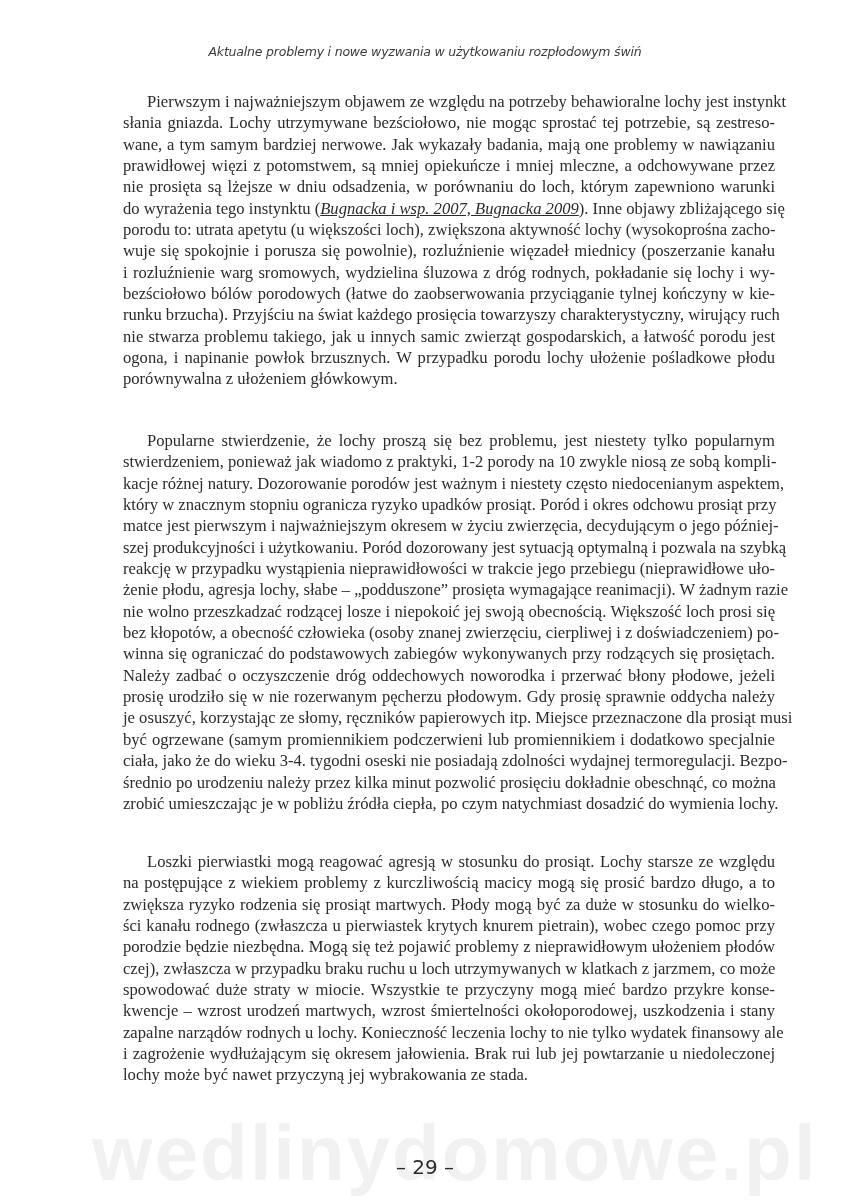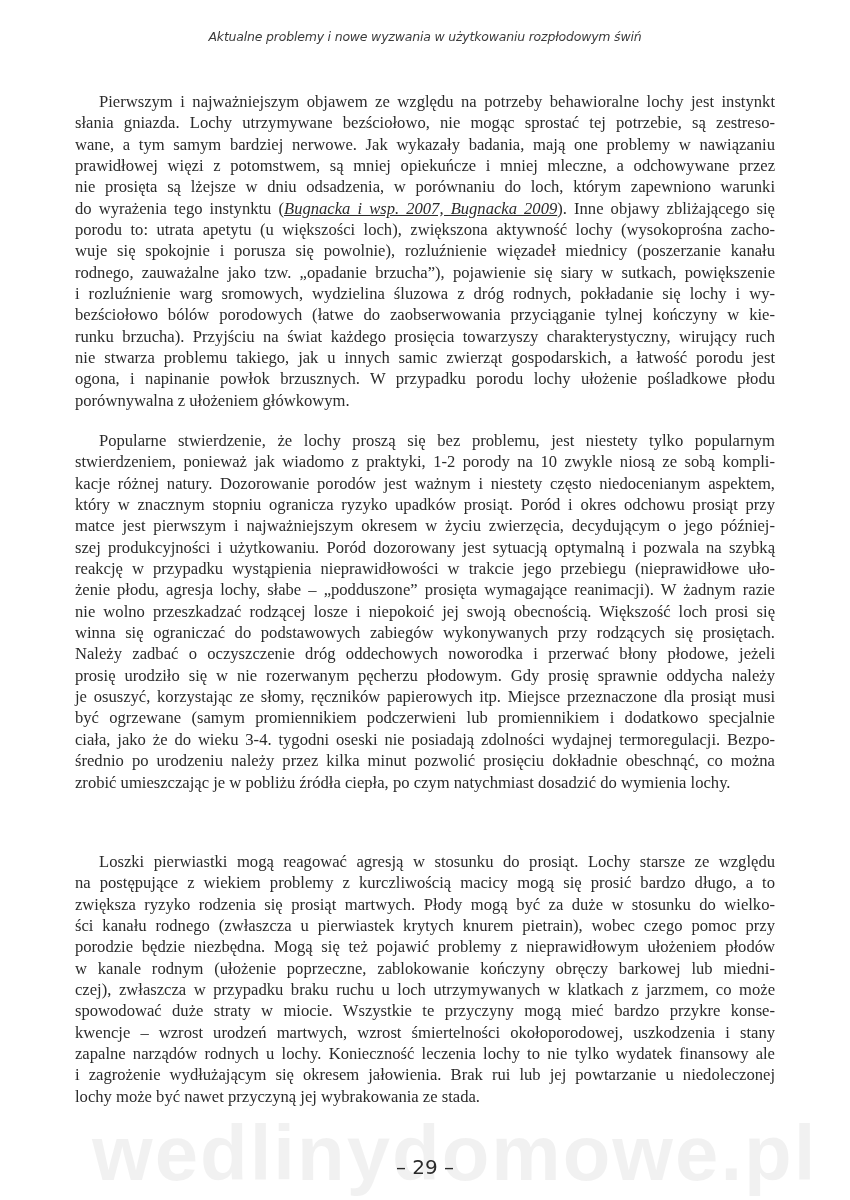--- a/index.html
+++ b/index.html
@@ -1,31 +1,31 @@
 <!DOCTYPE html>
 <html><head>
 <meta charset="utf-8">
 <style>
   html, body { margin: 0; padding: 0; }
   body {
     width: 850px; height: 1200px; background: #ffffff; position: relative; overflow: hidden;
     color: #2b2b2b;
   }
   .running-head {
-    position: absolute; top: 29px; left: 0; width: 850px; text-align: center;
+    position: absolute; top: 44px; left: 0; width: 850px; text-align: center;
     font-family: "DejaVu Sans", sans-serif; font-style: italic; font-size: 12.5px; color: #3a3a3a;
     letter-spacing: -0.2px;
   }
   .body-text {
     position: absolute; left: 75px; width: 700px;
     font-family: "Liberation Serif", serif; font-size: 16.6px; line-height: 21.35px; color: #2b2b2b;
   }
   .line {
     display: block; white-space: nowrap; text-align: justify; text-align-last: justify;
-    height: 21.35px; overflow: visible;
+    height: 21.35px; overflow: visible; margin-left: 48px;
   }
   .line.last { text-align-last: left; }
   .line.indent { padding-left: 24px; }
   .para1 { top: 91px; }
   .para2 { top: 430px; }
   .para3 { top: 851px; }
   .cite { font-style: italic; text-decoration: underline; }
   .watermark {
     position: absolute; top: 1108px; left: 92px; width: 680px; text-align: center;
     font-family: "Liberation Sans", sans-serif; font-weight: bold; font-size: 78px; color: #000;
@@ -43,56 +43,55 @@
 
 <div class="body-text para1">
   <span class="line indent">Pierwszym i najważniejszym objawem ze względu na potrzeby behawioralne lochy jest instynkt</span>
   <span class="line">słania gniazda. Lochy utrzymywane bezściołowo, nie mogąc sprostać tej potrzebie, są zestreso-</span>
   <span class="line">wane, a tym samym bardziej nerwowe. Jak wykazały badania, mają one problemy w nawiązaniu</span>
   <span class="line">prawidłowej więzi z potomstwem, są mniej opiekuńcze i mniej mleczne, a odchowywane przez</span>
   <span class="line">nie prosięta są lżejsze w dniu odsadzenia, w porównaniu do loch, którym zapewniono warunki</span>
   <span class="line"><span>do wyrażenia tego instynktu (</span><span class="cite">Bugnacka i wsp. 2007, Bugnacka 2009</span><span>). Inne objawy zbliżającego się</span></span>
   <span class="line">porodu to: utrata apetytu (u większości loch), zwiększona aktywność lochy (wysokoprośna zacho-</span>
   <span class="line">wuje się spokojnie i porusza się powolnie), rozluźnienie więzadeł miednicy (poszerzanie kanału</span>
-  <span class="line">rodnego, zauważalne jako tzw. „opadanie brzucha”), pojawienie się siary w sutkach, powiększenie</span>
   <span class="line">i rozluźnienie warg sromowych, wydzielina śluzowa z dróg rodnych, pokładanie się lochy i wy-</span>
   <span class="line">bezściołowo bólów porodowych (łatwe do zaobserwowania przyciąganie tylnej kończyny w kie-</span>
   <span class="line">runku brzucha). Przyjściu na świat każdego prosięcia towarzyszy charakterystyczny, wirujący ruch</span>
   <span class="line">nie stwarza problemu takiego, jak u innych samic zwierząt gospodarskich, a łatwość porodu jest</span>
   <span class="line">ogona, i napinanie powłok brzusznych. W przypadku porodu lochy ułożenie pośladkowe płodu</span>
   <span class="line last">porównywalna z ułożeniem główkowym.</span>
 </div>
 
 <div class="body-text para2">
   <span class="line indent">Popularne stwierdzenie, że lochy proszą się bez problemu, jest niestety tylko popularnym</span>
   <span class="line">stwierdzeniem, ponieważ jak wiadomo z praktyki, 1-2 porody na 10 zwykle niosą ze sobą kompli-</span>
   <span class="line">kacje różnej natury. Dozorowanie porodów jest ważnym i niestety często niedocenianym aspektem,</span>
   <span class="line">który w znacznym stopniu ogranicza ryzyko upadków prosiąt. Poród i okres odchowu prosiąt przy</span>
   <span class="line">matce jest pierwszym i najważniejszym okresem w życiu zwierzęcia, decydującym o jego później-</span>
   <span class="line">szej produkcyjności i użytkowaniu. Poród dozorowany jest sytuacją optymalną i pozwala na szybką</span>
   <span class="line">reakcję w przypadku wystąpienia nieprawidłowości w trakcie jego przebiegu (nieprawidłowe uło-</span>
   <span class="line">żenie płodu, agresja lochy, słabe – „podduszone” prosięta wymagające reanimacji). W żadnym razie</span>
   <span class="line">nie wolno przeszkadzać rodzącej losze i niepokoić jej swoją obecnością. Większość loch prosi się</span>
+  <span class="line">bez kłopotów, a obecność człowieka (osoby znanej zwierzęciu, cierpliwej i z doświadczeniem) po-</span>
   <span class="line">winna się ograniczać do podstawowych zabiegów wykonywanych przy rodzących się prosiętach.</span>
   <span class="line">Należy zadbać o oczyszczenie dróg oddechowych noworodka i przerwać błony płodowe, jeżeli</span>
   <span class="line">prosię urodziło się w nie rozerwanym pęcherzu płodowym. Gdy prosię sprawnie oddycha należy</span>
   <span class="line">je osuszyć, korzystając ze słomy, ręczników papierowych itp. Miejsce przeznaczone dla prosiąt musi</span>
   <span class="line">być ogrzewane (samym promiennikiem podczerwieni lub promiennikiem i dodatkowo specjalnie</span>
   <span class="line">ciała, jako że do wieku 3-4. tygodni oseski nie posiadają zdolności wydajnej termoregulacji. Bezpo-</span>
   <span class="line">średnio po urodzeniu należy przez kilka minut pozwolić prosięciu dokładnie obeschnąć, co można</span>
   <span class="line last">zrobić umieszczając je w pobliżu źródła ciepła, po czym natychmiast dosadzić do wymienia lochy.</span>
 </div>
 
 <div class="body-text para3">
   <span class="line indent">Loszki pierwiastki mogą reagować agresją w stosunku do prosiąt. Lochy starsze ze względu</span>
   <span class="line">na postępujące z wiekiem problemy z kurczliwością macicy mogą się prosić bardzo długo, a to</span>
   <span class="line">zwiększa ryzyko rodzenia się prosiąt martwych. Płody mogą być za duże w stosunku do wielko-</span>
   <span class="line">ści kanału rodnego (zwłaszcza u pierwiastek krytych knurem pietrain), wobec czego pomoc przy</span>
   <span class="line">porodzie będzie niezbędna. Mogą się też pojawić problemy z nieprawidłowym ułożeniem płodów</span>
-  <span class="line">w kanale rodnym (ułożenie poprzeczne, zablokowanie kończyny obręczy barkowej lub miedni-</span>
   <span class="line">czej), zwłaszcza w przypadku braku ruchu u loch utrzymywanych w klatkach z jarzmem, co może</span>
   <span class="line">spowodować duże straty w miocie. Wszystkie te przyczyny mogą mieć bardzo przykre konse-</span>
   <span class="line">kwencje – wzrost urodzeń martwych, wzrost śmiertelności okołoporodowej, uszkodzenia i stany</span>
   <span class="line">zapalne narządów rodnych u lochy. Konieczność leczenia lochy to nie tylko wydatek finansowy ale</span>
   <span class="line">i zagrożenie wydłużającym się okresem jałowienia. Brak rui lub jej powtarzanie u niedoleczonej</span>
   <span class="line last">lochy może być nawet przyczyną jej wybrakowania ze stada.</span>
 </div>
 
 <div class="watermark">wedlinydomowe.pl</div>
 

